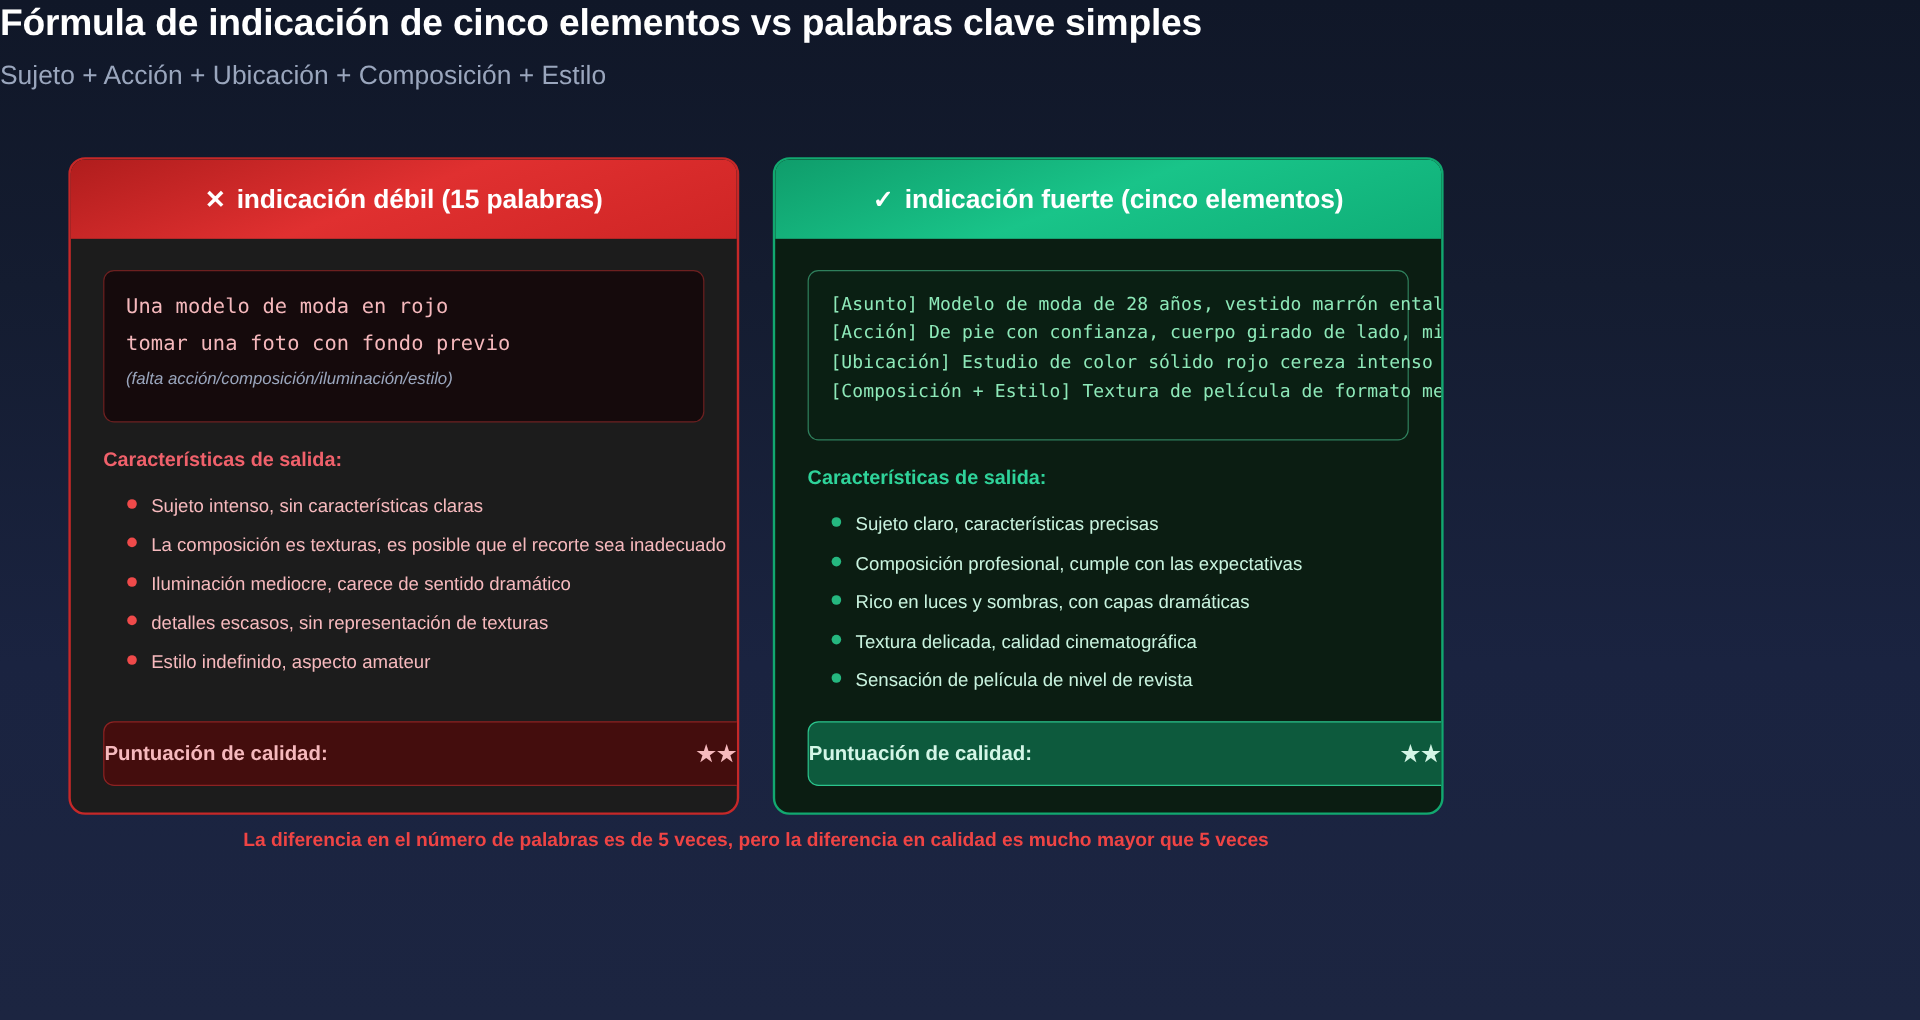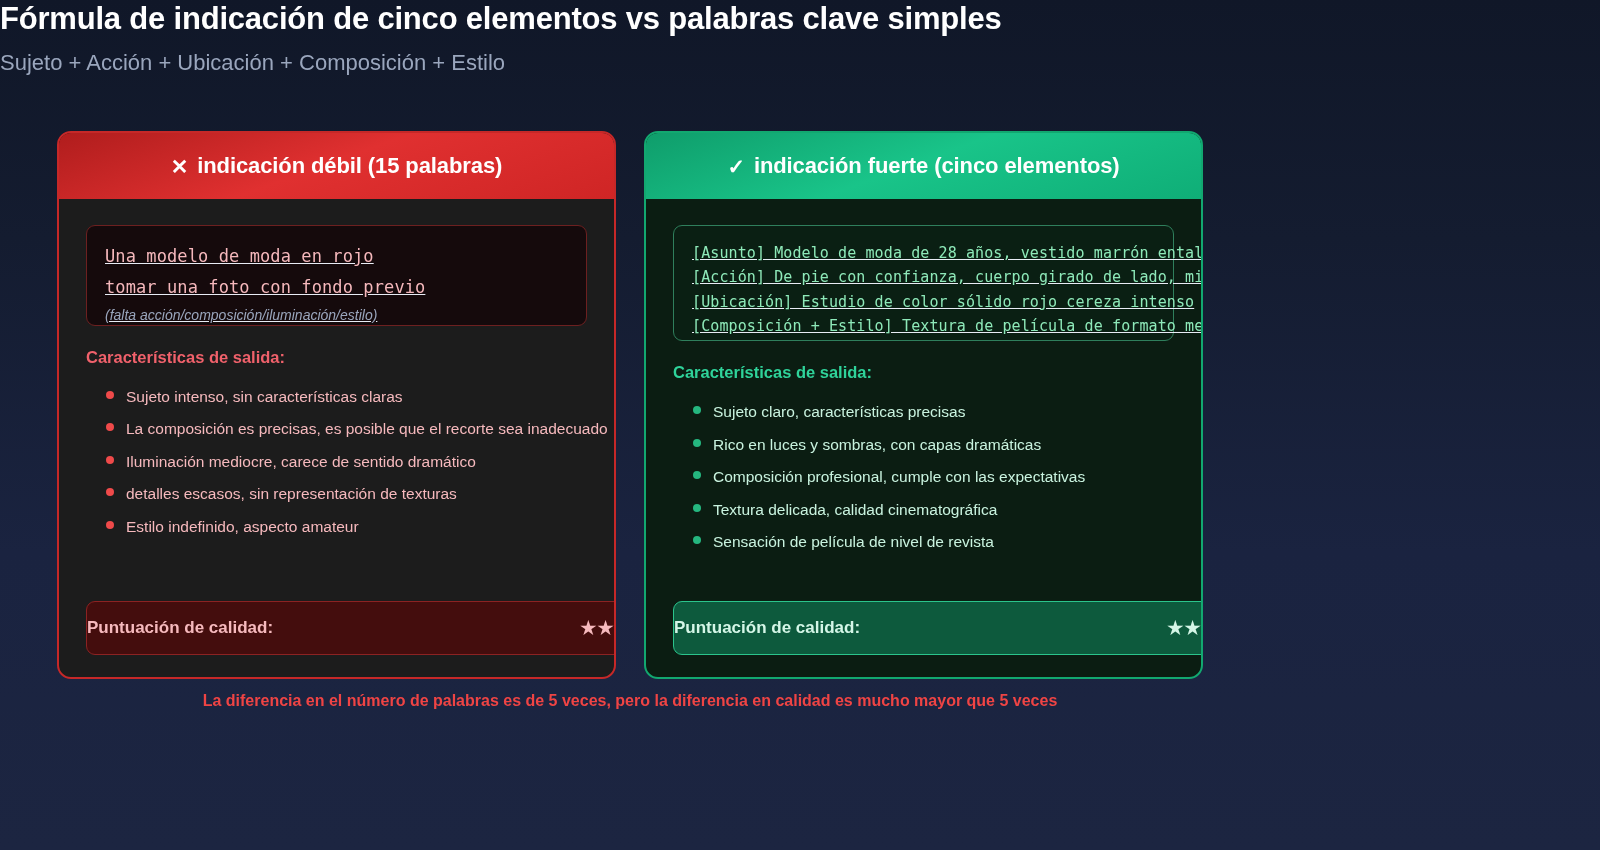--- a/index.html
+++ b/index.html
@@ -96,24 +96,23 @@
 
   .card-body {
     padding: 26px 26px 26px 27px;
     height: 478px;
     position: relative;
   }
 
   
   .prompt-box {
     border-radius: 9px;
-    padding: 15px 18px 2px 18px;
+    padding: 15px 18px 28px 18px;
     font-family: "DejaVu Sans Mono", monospace;
     white-space: nowrap;
-    text-decoration: underline;
   }
 
   .prompt-weak {
     background: #150a0c;
     border: 1px solid #6d2020;
     width: 501px;
   }
 
   .prompt-strong {
     background: #0a1f13;
@@ -250,21 +249,21 @@
 
         <div class="features-title">Características de salida:</div>
 
         <ul class="features">
           <li class="feature">
             <span class="dot"></span>
             <span>Sujeto intenso, sin características claras</span>
           </li>
           <li class="feature">
             <span class="dot"></span>
-            <span>La composición es precisas, es posible que el recorte sea inadecuado</span>
+            <span>La composición es texturas, es posible que el recorte sea inadecuado</span>
           </li>
           <li class="feature">
             <span class="dot"></span>
             <span>Iluminación mediocre, carece de sentido dramático</span>
           </li>
           <li class="feature">
             <span class="dot"></span>
             <span>detalles escasos, sin representación de texturas</span>
           </li>
           <li class="feature">
@@ -297,25 +296,25 @@
 
         <div class="features-title">Características de salida:</div>
 
         <ul class="features">
           <li class="feature">
             <span class="dot"></span>
             <span>Sujeto claro, características precisas</span>
           </li>
           <li class="feature">
             <span class="dot"></span>
+            <span>Composición profesional, cumple con las expectativas</span>
+          </li>
+          <li class="feature">
+            <span class="dot"></span>
             <span>Rico en luces y sombras, con capas dramáticas</span>
-          </li>
-          <li class="feature">
-            <span class="dot"></span>
-            <span>Composición profesional, cumple con las expectativas</span>
           </li>
           <li class="feature">
             <span class="dot"></span>
             <span>Textura delicada, calidad cinematográfica</span>
           </li>
           <li class="feature">
             <span class="dot"></span>
             <span>Sensación de película de nivel de revista</span>
           </li>
         </ul>

